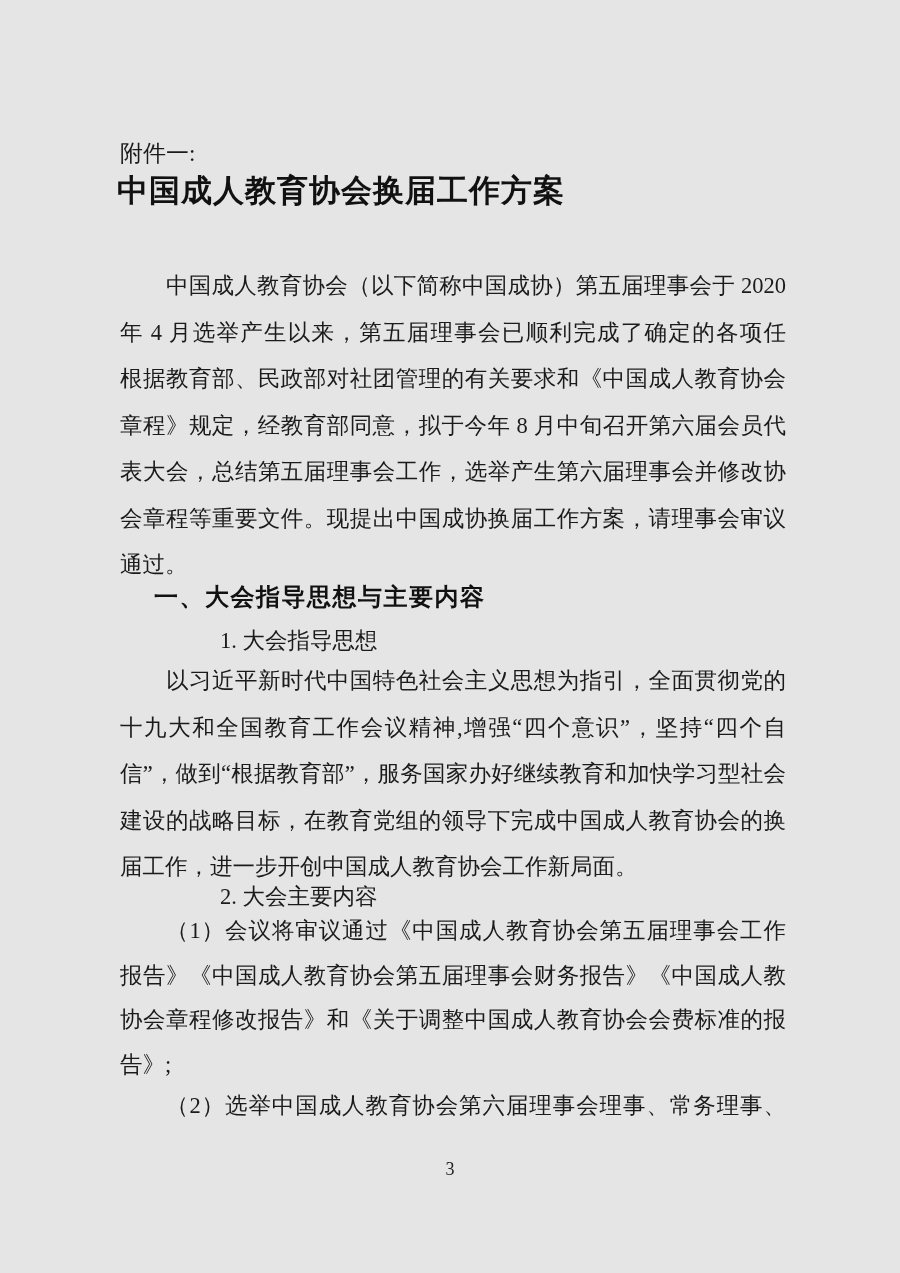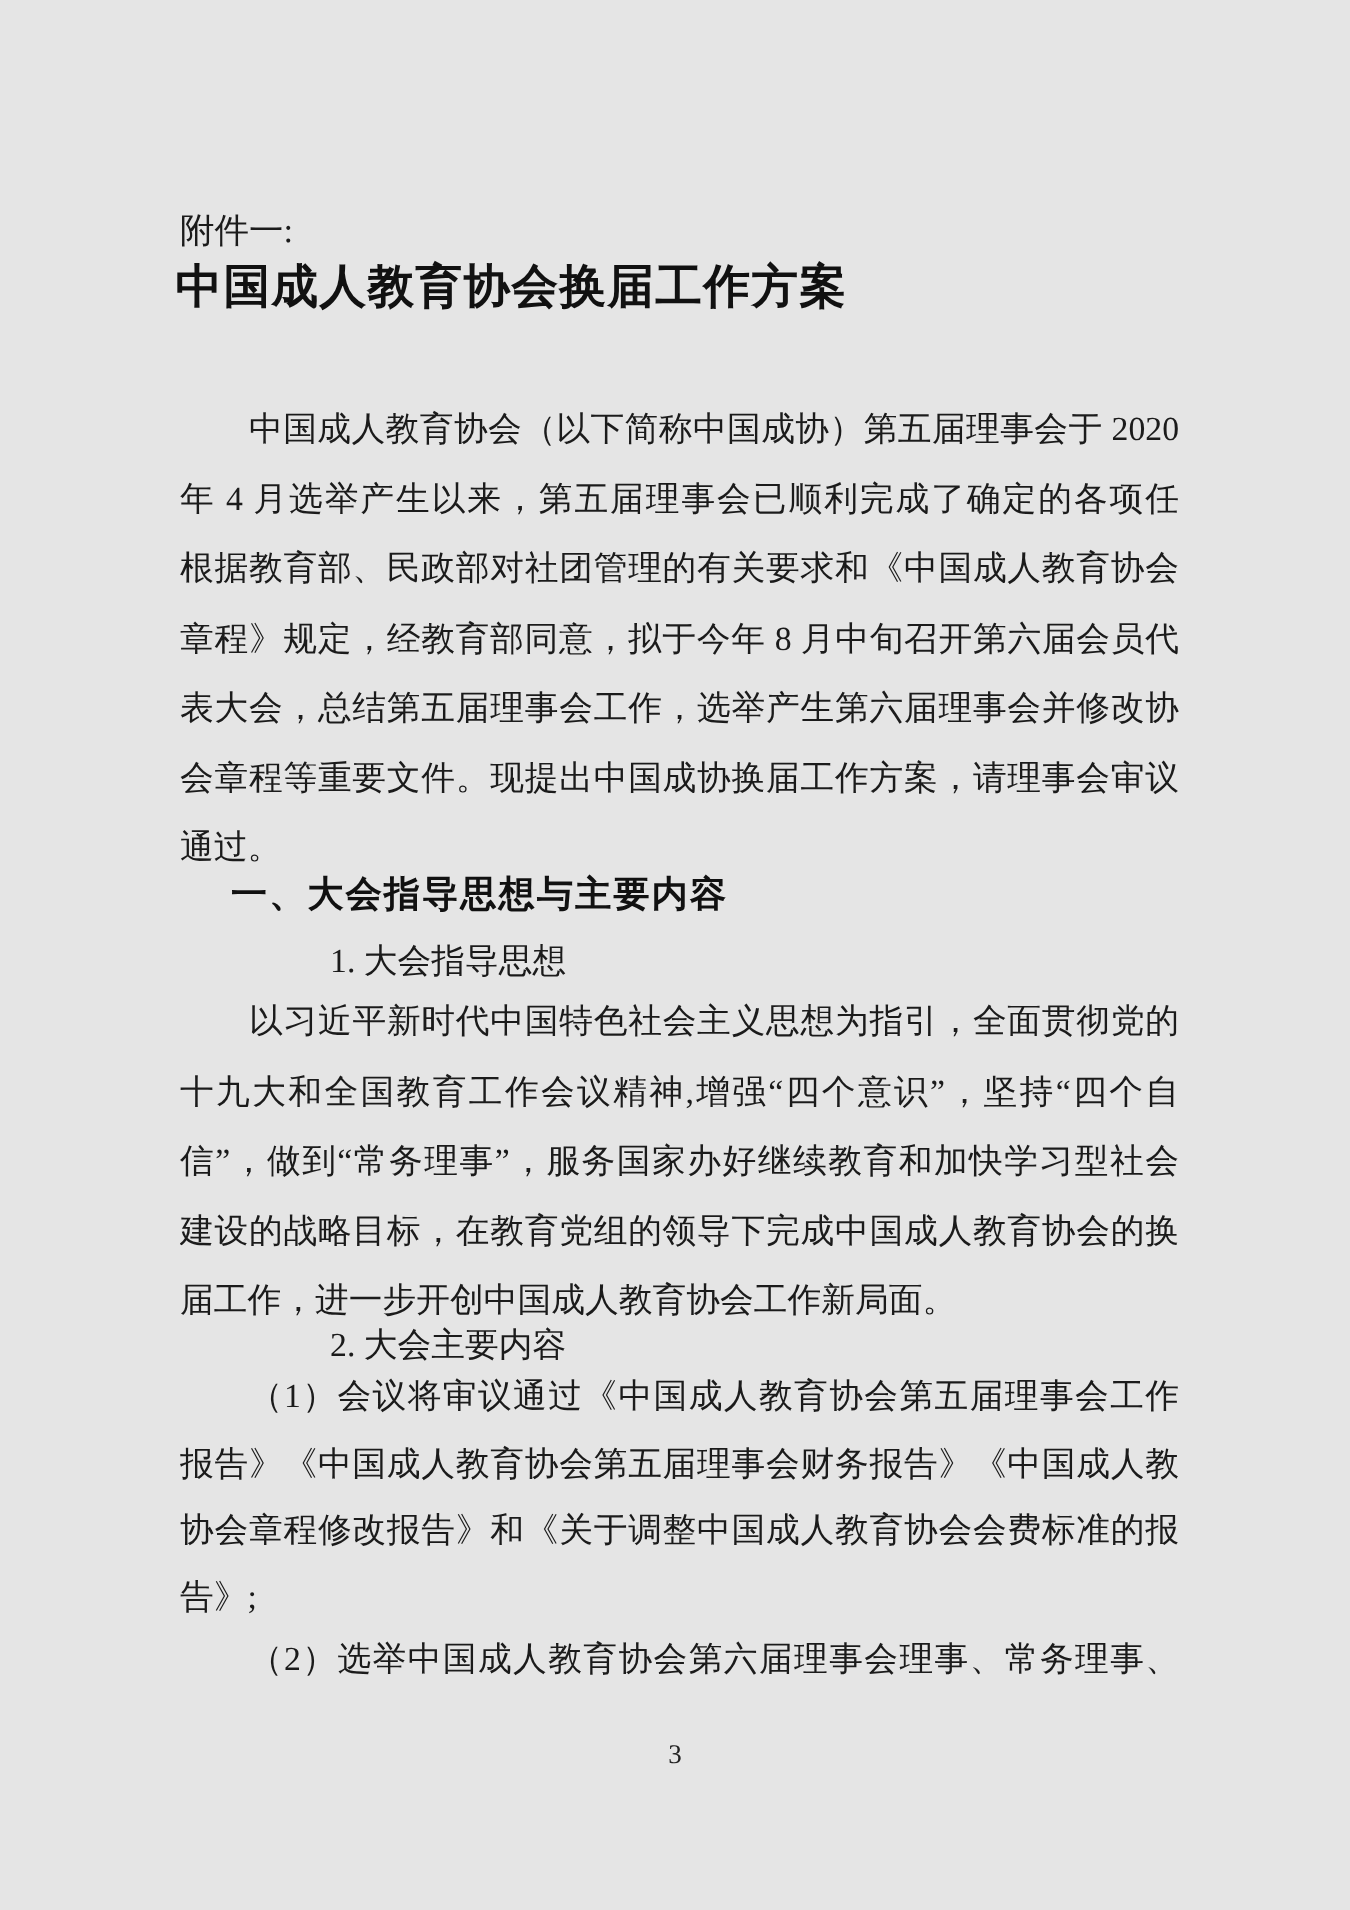--- a/index.html
+++ b/index.html
@@ -103,21 +103,21 @@
     <div class="line short">通过。</div>
   </div>
 
   <div class="h1">一、大会指导思想与主要内容</div>
 
   <div class="sub s1">1. 大会指导思想</div>
 
   <div class="para" style="top:658px">
     <div class="line indent">以习近平新时代中国特色社会主义思想为指引，全面贯彻党的</div>
     <div class="line">十九大和全国教育工作会议精神,增强“四个意识”，坚持“四个自</div>
-    <div class="line">信”，做到“常务理事”，服务国家办好继续教育和加快学习型社会</div>
+    <div class="line">信”，做到“根据教育部”，服务国家办好继续教育和加快学习型社会</div>
     <div class="line">建设的战略目标，在教育党组的领导下完成中国成人教育协会的换</div>
     <div class="line short">届工作，进一步开创中国成人教育协会工作新局面。</div>
   </div>
 
   <div class="sub s2">2. 大会主要内容</div>
 
   <div class="para tight" style="top:909px">
     <div class="line indent">（1）会议将审议通过《中国成人教育协会第五届理事会工作</div>
     <div class="line">报告》《中国成人教育协会第五届理事会财务报告》《中国成人教育</div>
     <div class="line">协会章程修改报告》和《关于调整中国成人教育协会会费标准的报</div>

